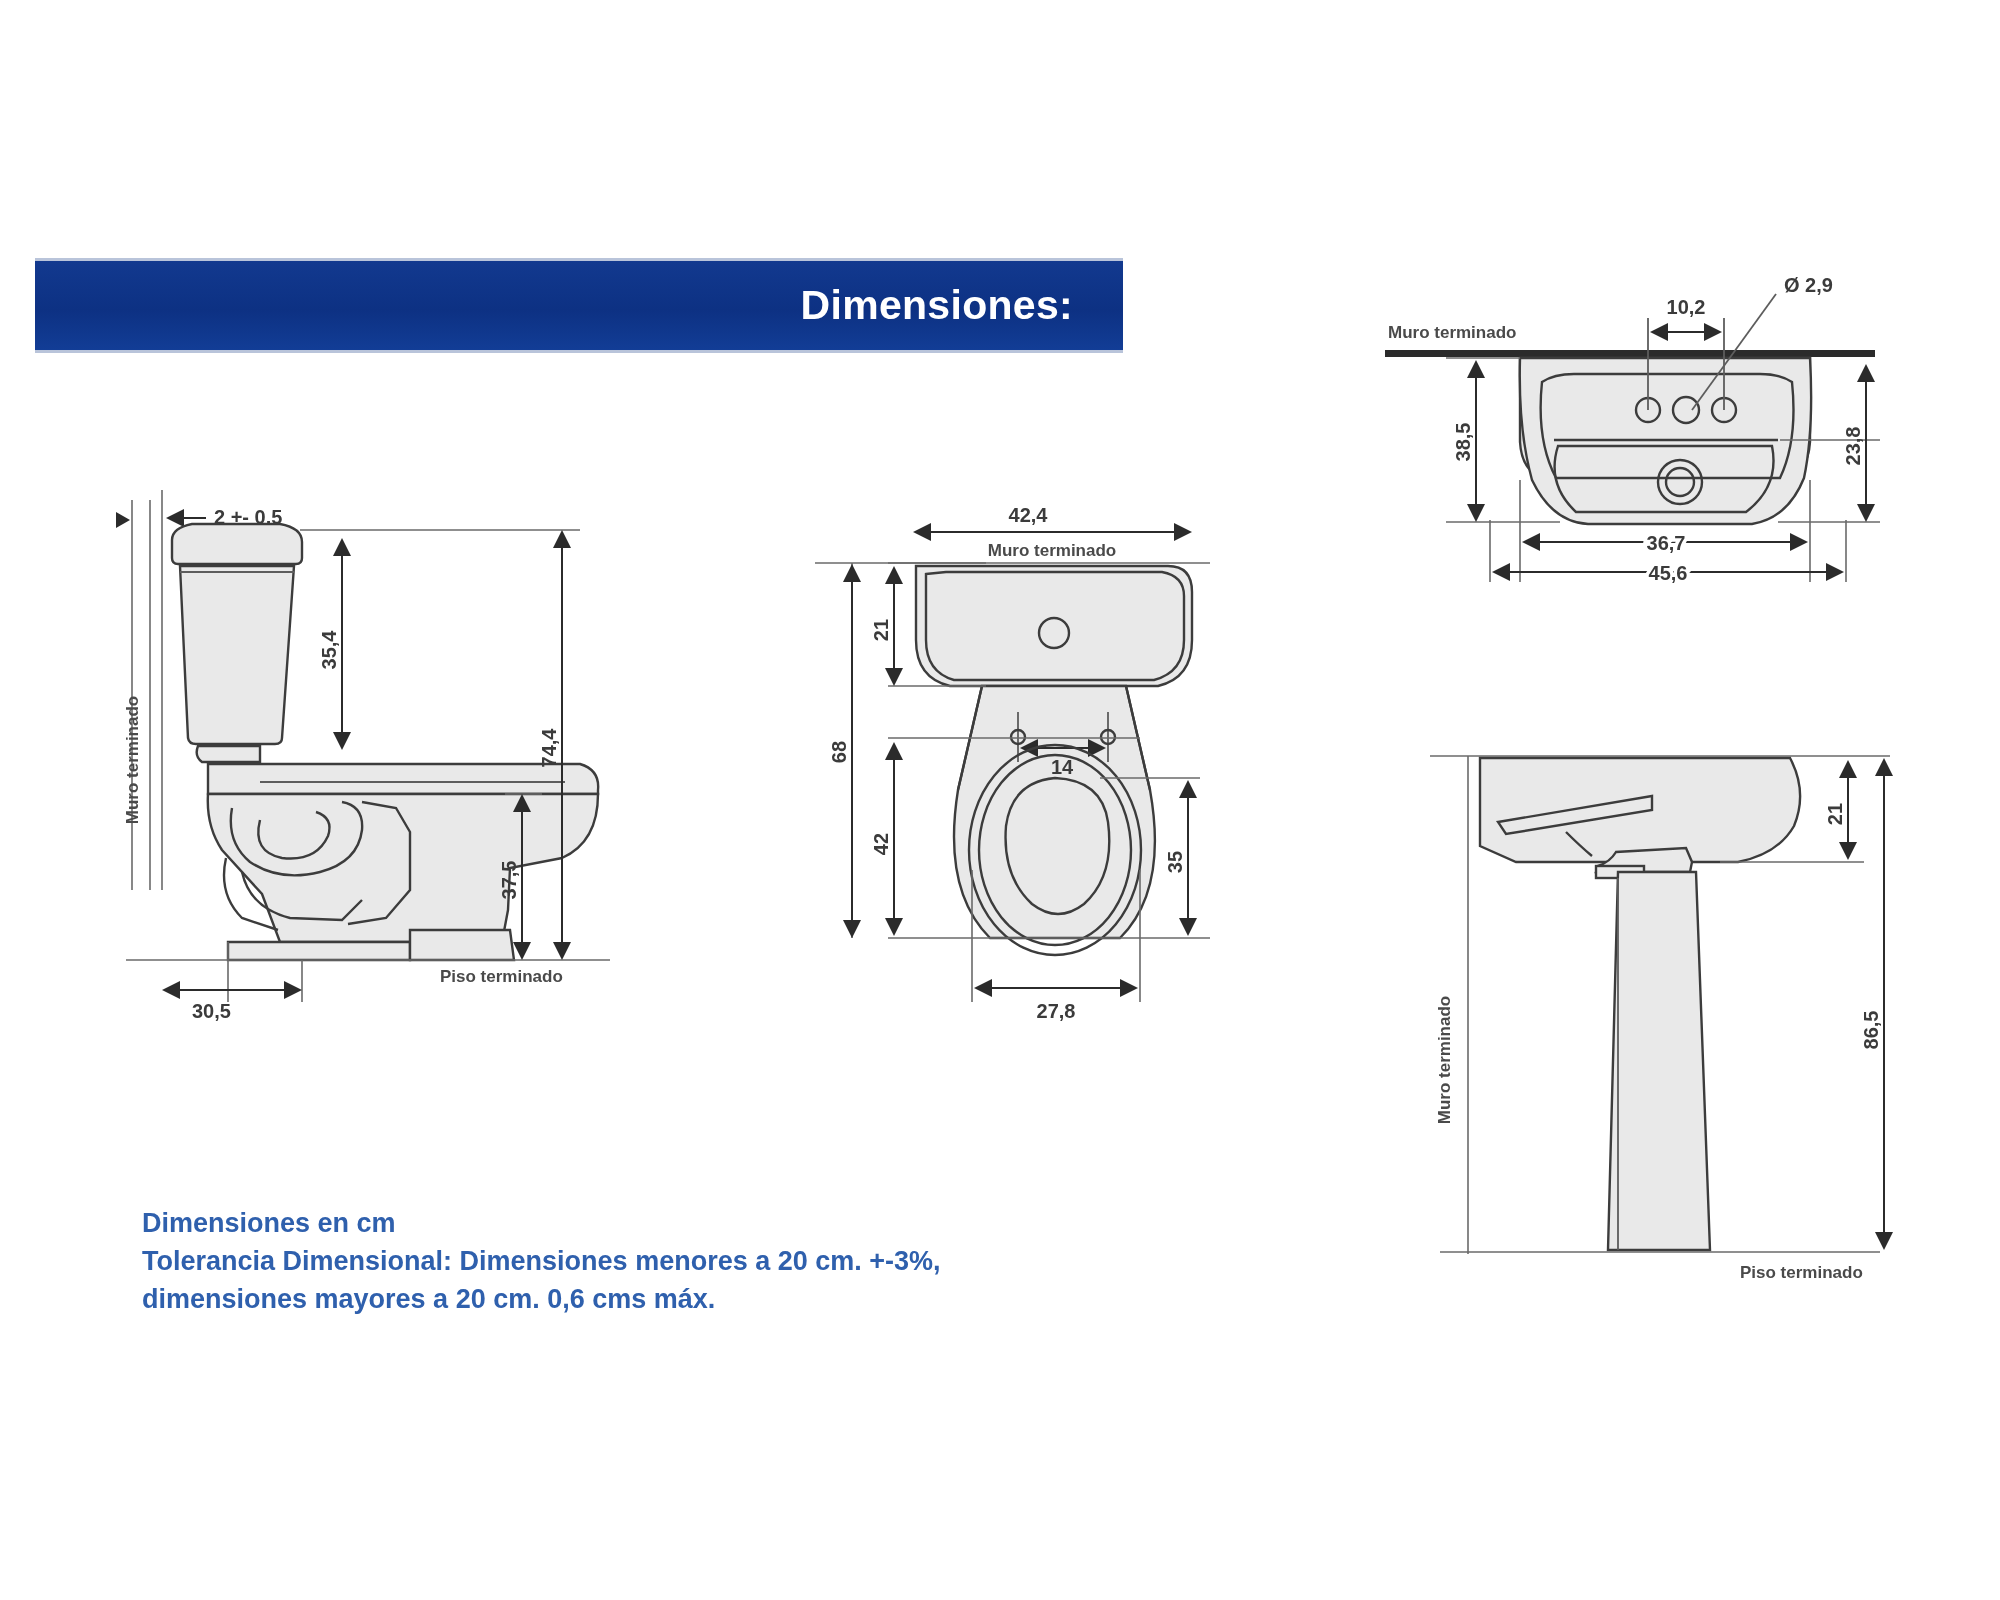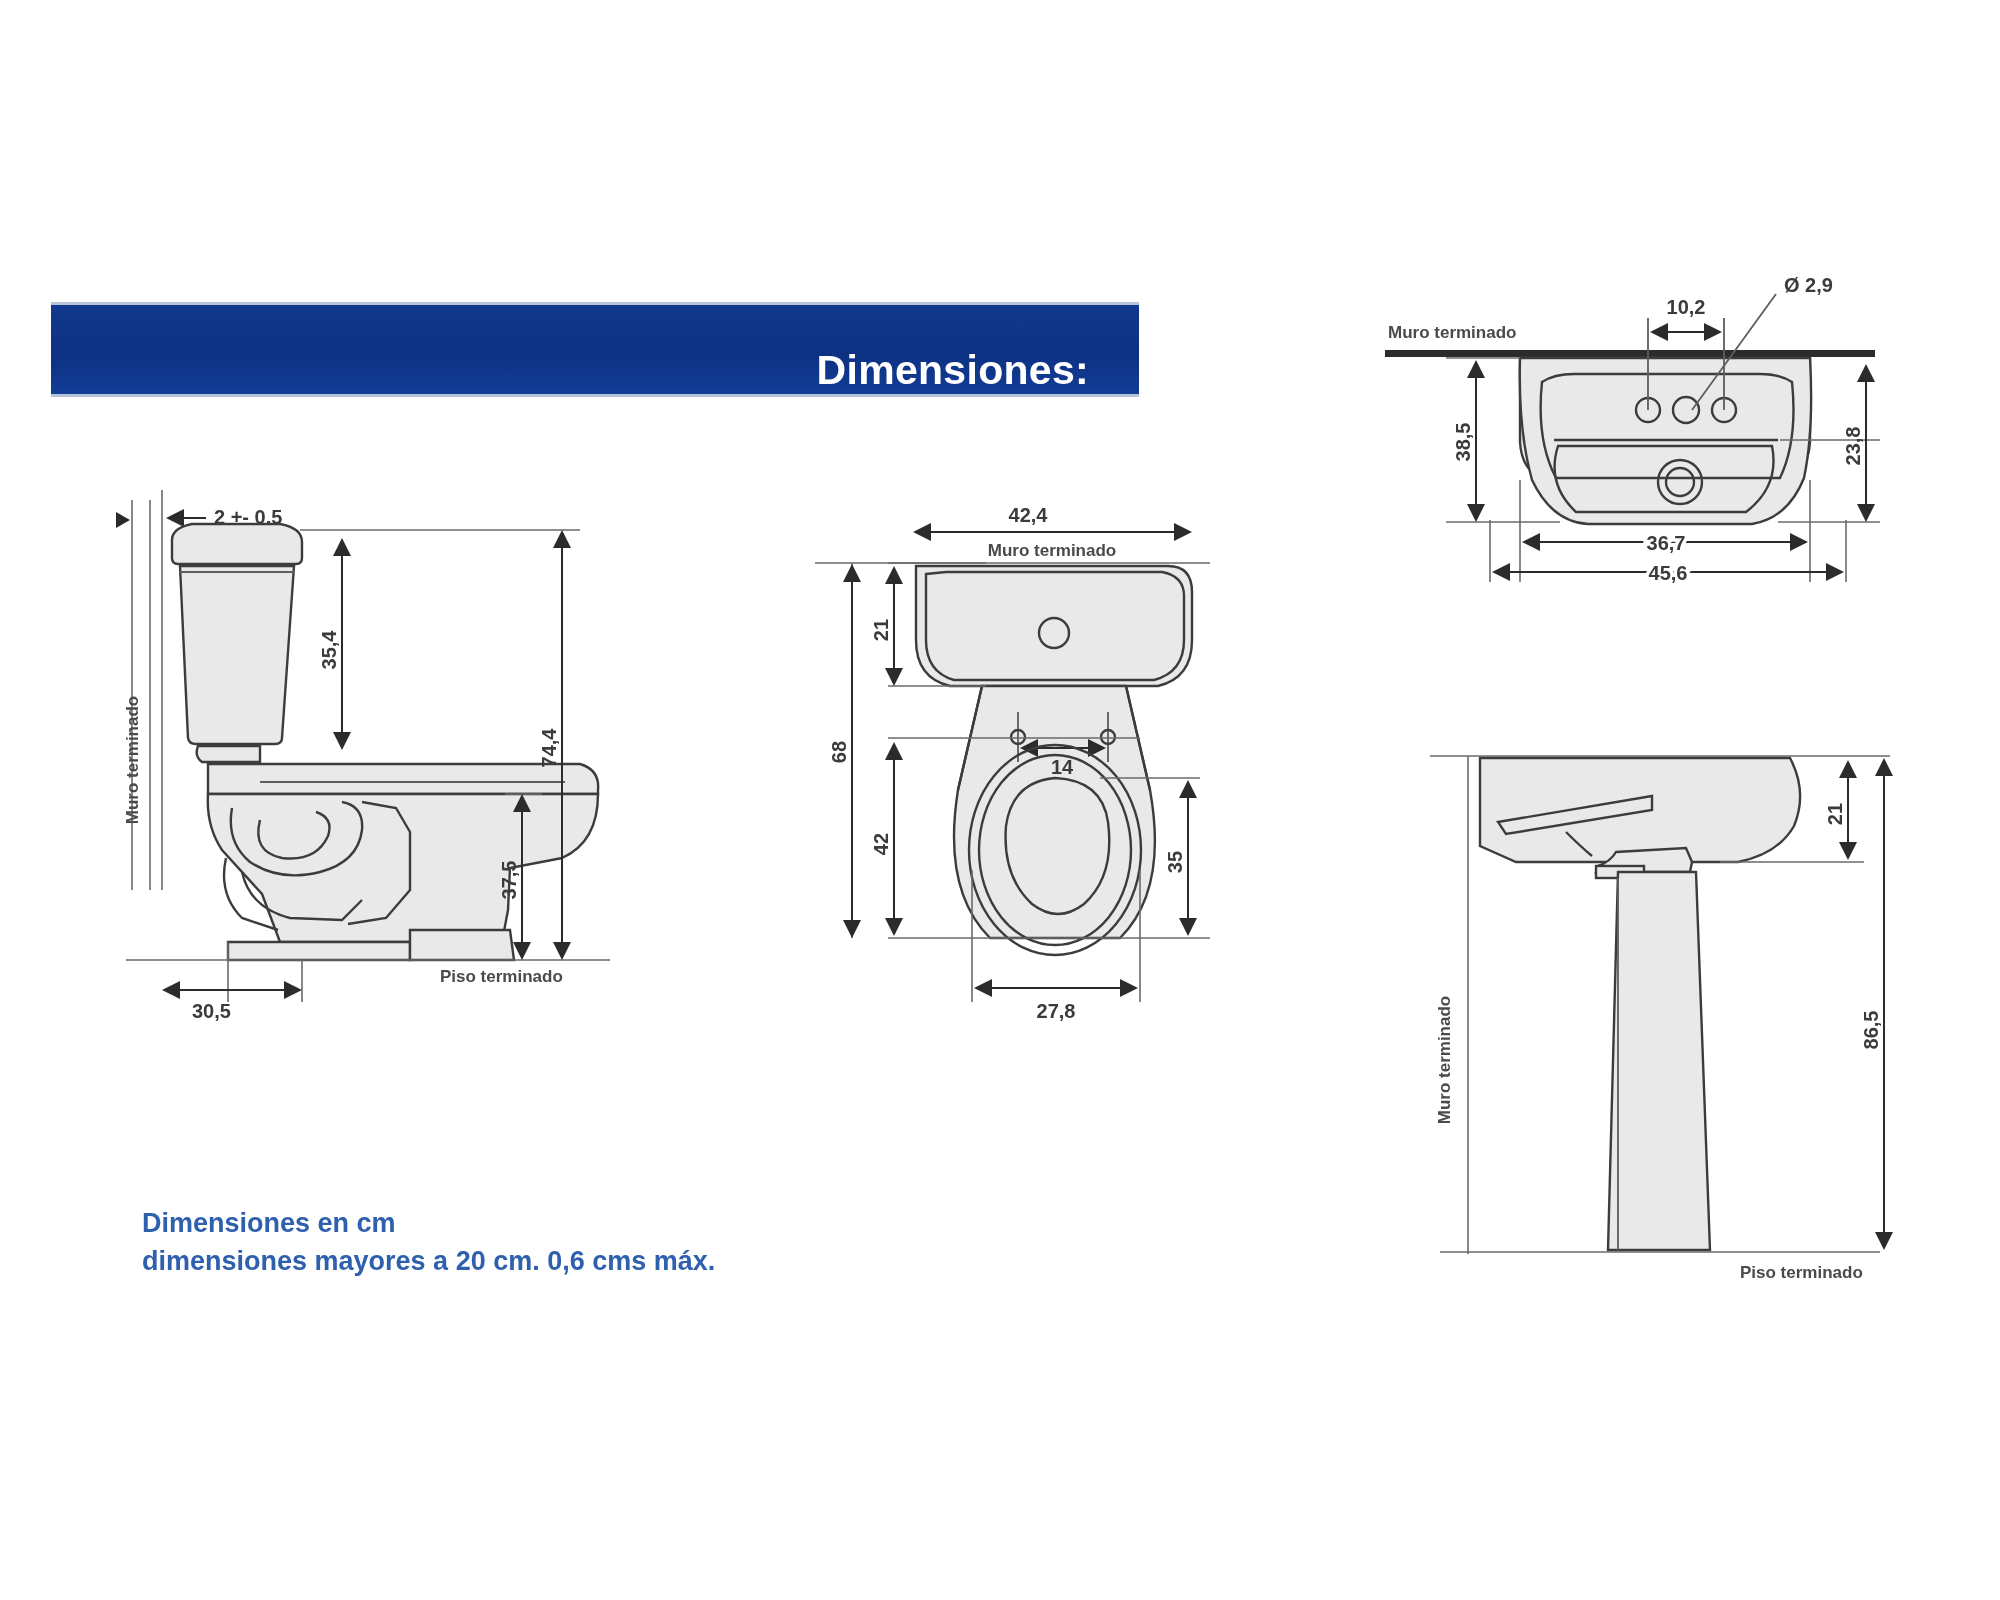--- a/index.html
+++ b/index.html
@@ -11,32 +11,31 @@
     width: 2000px;
     height: 1600px;
     position: relative;
     font-family: "Liberation Sans", sans-serif;
     overflow: hidden;
   }
 
   
   #header-banner {
     position: absolute;
-    left: 51px;
+    left: 35px;
     top: 258px;
     width: 1088px;
     height: 95px;
     background: linear-gradient(to bottom, #12398f 0%, #0d3183 55%, #123d96 100%);
     border-top: 3px solid #b9c4da;
     border-bottom: 3px solid #b9c4da;
     box-sizing: border-box;
     display: flex;
-    align-items: flex-end;
+    align-items: center;
     justify-content: flex-end;
-    margin-top: 44px;
   }
   #header-title {
     color: #ffffff;
     font-size: 41px;
     font-weight: bold;
     letter-spacing: 0.3px;
     padding-right: 50px;
     white-space: nowrap;
   }
 
@@ -309,14 +308,15 @@
   <line class="dim" x1="428" y1="32" x2="428" y2="128" marker-start="url(#dhs)" marker-end="url(#dh)"></line>
   <text class="dimtext" transform="translate(422,84) rotate(-90)" text-anchor="middle">21</text>
 
   <line class="dim" x1="464" y1="30" x2="464" y2="518" marker-start="url(#dhs)" marker-end="url(#dh)"></line>
   <text class="dimtext" transform="translate(458,300) rotate(-90)" text-anchor="middle">86,5</text>
 </svg>
 </div>
 
 <div id="footer-note">
   <div>Dimensiones en cm</div>
+  <div>Tolerancia Dimensional: Dimensiones menores a 20 cm. +-3%,</div>
   <div>dimensiones mayores a 20 cm. 0,6 cms máx.</div>
 </div>
 
 </body></html>

